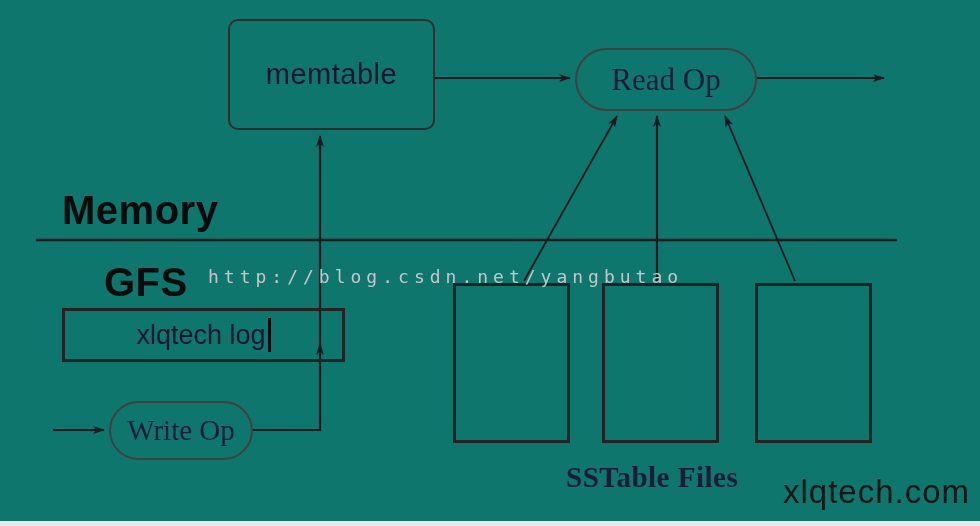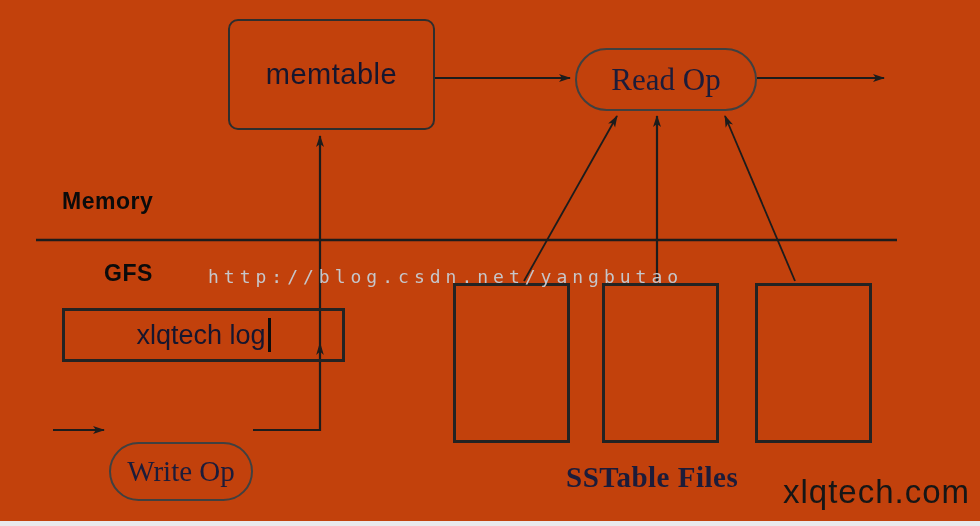--- a/index.html
+++ b/index.html
@@ -4,50 +4,50 @@
 <style>
   html,body{margin:0;padding:0;}
   body{
     width:980px;height:526px;
     background:#fdfdfd;
     font-family:"Liberation Sans",sans-serif;
     overflow:hidden;
   }
   .canvas{
     position:relative;width:980px;height:526px;
-    background:#c2410c;
+    background:#0f766e;
   }
   .layer-svg{position:absolute;left:0;top:0;z-index:1;}
   .node{position:absolute;z-index:2;display:flex;align-items:center;justify-content:center;box-sizing:border-box;}
 
   .box-memtable{
     left:228px;top:19px;width:207px;height:111px;
     border:2px solid #2e2e2e;border-radius:10px;
     font-size:29px;color:#16162e;letter-spacing:0.5px;
   }
   .stadium{
     border:2px solid #404040;border-radius:40px;
     font-family:"Liberation Serif",serif;color:#1c1c3a;
   }
   .stadium-read{left:575px;top:48px;width:182px;height:63px;font-size:31px;}
-  .stadium-write{left:109px;top:401px;width:144px;height:59px;font-size:29px;margin-top:41px;}
+  .stadium-write{left:109px;top:401px;width:144px;height:59px;font-size:29px;}
   .box-tabletlog{
     left:62px;top:308px;width:283px;height:54px;
     border:3px solid #232323;
     font-size:27px;color:#16162e;
   }
   .cursor-bar{display:inline-block;width:3px;height:34px;background:#0d0d0d;margin-left:2px;vertical-align:middle;}
   .box-sstable{border:3px solid #232323;top:283px;width:117px;height:160px;}
   .sstable-1{left:453px;}
   .sstable-2{left:602px;}
   .sstable-3{left:755px;}
 
   .region-label{
     position:absolute;z-index:2;left:62px;
-    font-size:23px;font-weight:bold;color:#0b0b0b;letter-spacing:0.5px;
+    font-size:40px;font-weight:bold;color:#0b0b0b;letter-spacing:0.5px;
   }
   .region-memory{top:188px;}
   .region-gfs{top:260px;margin-left:42px;}
 
   .sstable-files-label{
     position:absolute;z-index:2;left:566px;top:461px;width:200px;
     text-align:left;font-family:"Liberation Serif",serif;
     font-size:29px;font-weight:600;color:#1c1c3a;letter-spacing:0.5px;
   }
   .site-mark{

